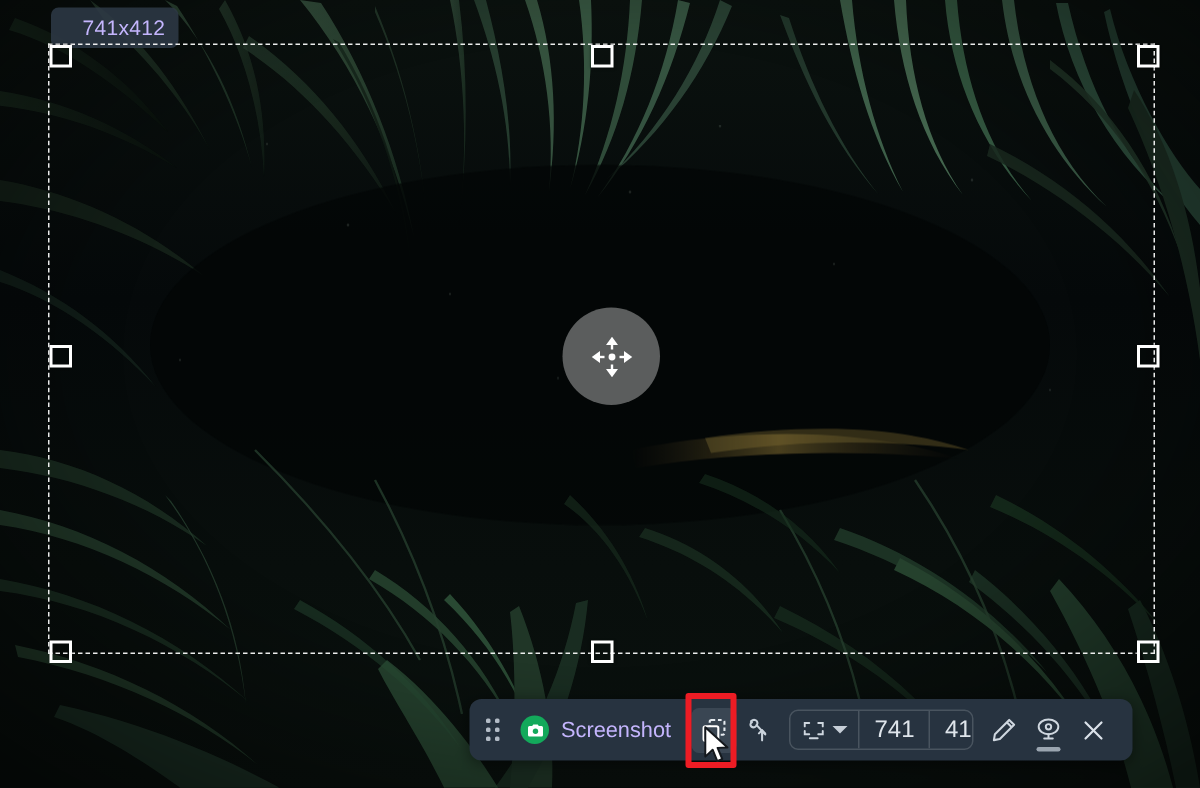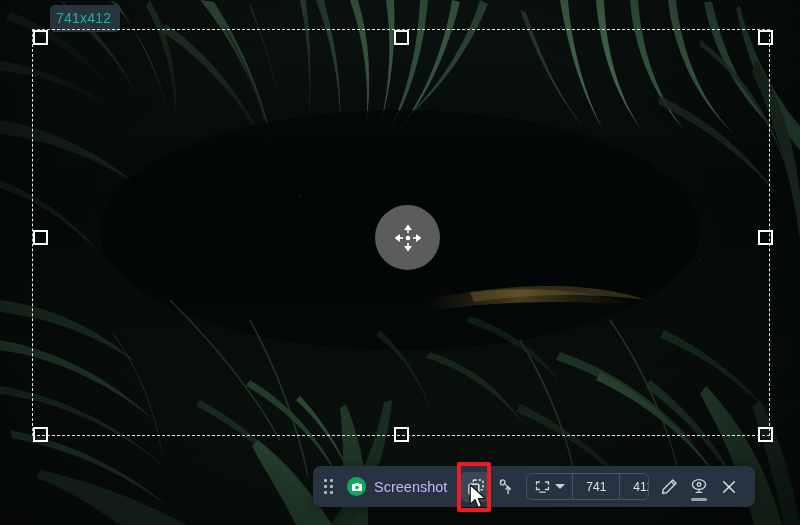--- a/index.html
+++ b/index.html
@@ -23,25 +23,25 @@
   }
   .handle {
     position:absolute; width:15px; height:15px;
     border:2px solid #ffffff;
     background:transparent;
     box-shadow:0 0 2px rgba(0,0,0,0.6);
   }
 
   
   .dim-badge {
-    position:absolute; left:50px; top:5px;
+    position:absolute; left:34px; top:5px;
     background:rgba(45,57,70,0.88);
-    color:#14b8a6;
+    color:#c4b5fd;
     font-size:14px; line-height:1;
-    padding:6px 9px 7px 6px;
+    padding:6px 9px 7px 21px;
     border-radius:5px;
     letter-spacing:0.2px;
     white-space:nowrap;
   }
 
   
   .move-handle {
     position:absolute; left:375px; top:205px;
     width:65px; height:65px; border-radius:50%;
     background:rgba(225,225,225,0.40);
@@ -75,21 +75,21 @@
   .tb-btn.active { background:#3a4653; }
 
   .divider-group {
     display:flex; align-items:center;
     border:1px solid #49545f; border-radius:6px;
     height:27px; margin:0 5px; overflow:hidden;
   }
   .divider-group > * { height:100%; display:flex; align-items:center; justify-content:center; }
   .grp-cell { padding:0 7px; cursor:pointer; }
   .grp-cell + .grp-cell { border-left:1px solid #49545f; }
-  .num-cell { color:#dfe5eb; font-size:12px; min-width:47px; text-align:left; }
+  .num-cell { color:#dfe5eb; font-size:16px; min-width:47px; text-align:left; }
 
   .caret { width:0;height:0;border-left:5px solid transparent;border-right:5px solid transparent;
            border-top:5px solid #c6ced7; margin-left:4px; }
 
   .rec-underline { position:absolute; bottom:1px; left:50%; transform:translateX(-50%);
                    width:16px; height:3px; border-radius:2px; background:#9aa5b0; }
 
   .spacer { flex:1 1 auto; }
 
   

